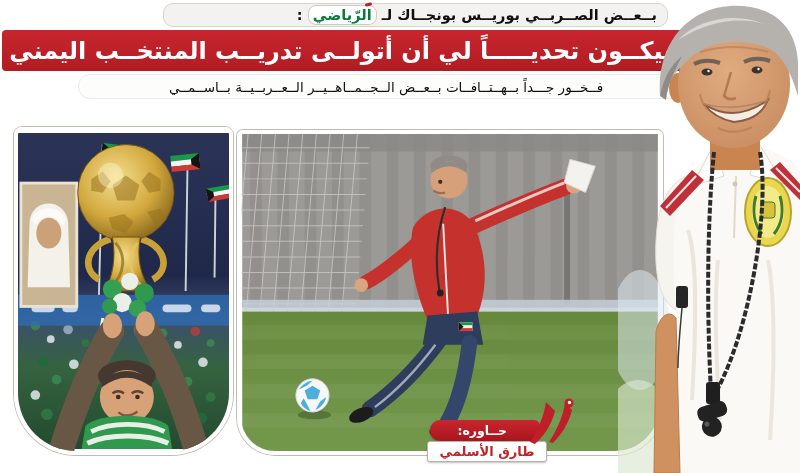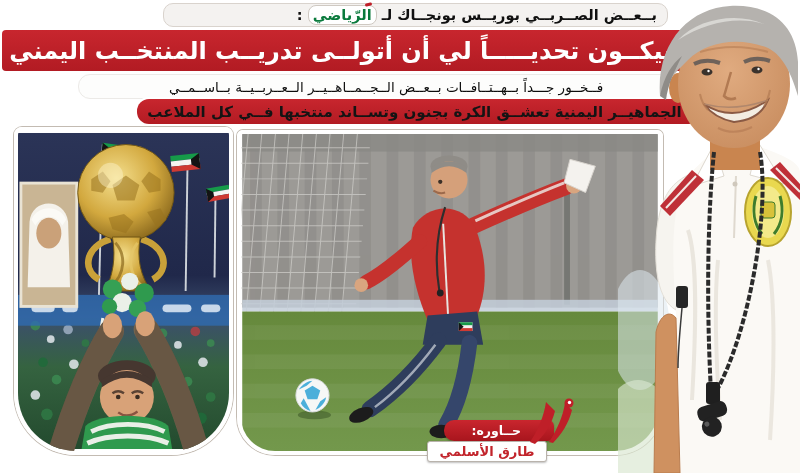--- a/index.html
+++ b/index.html
@@ -52,21 +52,21 @@
   #center-photo{left:237px;top:130px;width:426px;height:325px;border-radius:6px 6px 48px 38px;}
   #portrait{position:absolute;left:618px;top:0;width:182px;height:473px;}
   #portrait svg{display:block;width:100%;height:100%;}
   
   .byline-ribbon{
     position:absolute;left:430px;top:420px;width:110px;height:21px;
     background:linear-gradient(#c9262e,#a8151d);border-radius:10px 6px 6px 10px;
     box-shadow:0 1px 2px rgba(0,0,0,.3);
     display:flex;align-items:center;direction:rtl;
     padding-right:33px;box-sizing:border-box;
-    color:#fff;font-weight:bold;font-size:12.5px;white-space:nowrap;margin-left:14px;
+    color:#fff;font-weight:bold;font-size:12.5px;white-space:nowrap;
   }
   .byline-name{
     position:absolute;left:427px;top:441px;width:118px;height:19px;
     background:#fff;border:1px solid #b9b3ac;border-radius:3px;
     box-shadow:0 1px 2px rgba(0,0,0,.25);
     display:flex;align-items:center;justify-content:center;direction:rtl;
     color:#c2242b;font-weight:bold;font-size:13px;white-space:nowrap;
   }
   .byline-mark{position:absolute;left:522px;top:396px;width:54px;height:48px;}
 </style>
@@ -80,23 +80,20 @@
     <span class="kicker-logo">الرّياضي</span>
     <span>:</span>
   </div>
 
   <div class="headline-bar">
     <span>سيكــون تحديـــــاً لي أن أتولــى تدريــب المنتخــب اليمني</span>
   </div>
 
   <div class="subhead1-bar">
     <span>فــخــور جـــداً بــهــتــافــات بــعــض الــجــمــاهــيــر الــعــربــيــة بــاســمــي</span>
-  </div>
-  <div class="subhead2-bar">
-    <span>الجماهيــر اليمنية تعشــق الكرة بجنون وتســاند منتخبها فــي كل الملاعب</span>
   </div>
 
   <div id="left-photo" class="photo">
     <svg viewBox="0 0 219 328">
       <defs>
         <radialGradient id="gold" cx="40%" cy="35%" r="75%">
           <stop offset="0" stop-color="#f4df8e"></stop>
             <stop offset=".55" stop-color="#d2a83e"></stop>
             <stop offset="1" stop-color="#7b5b16"></stop>
         </radialGradient>

